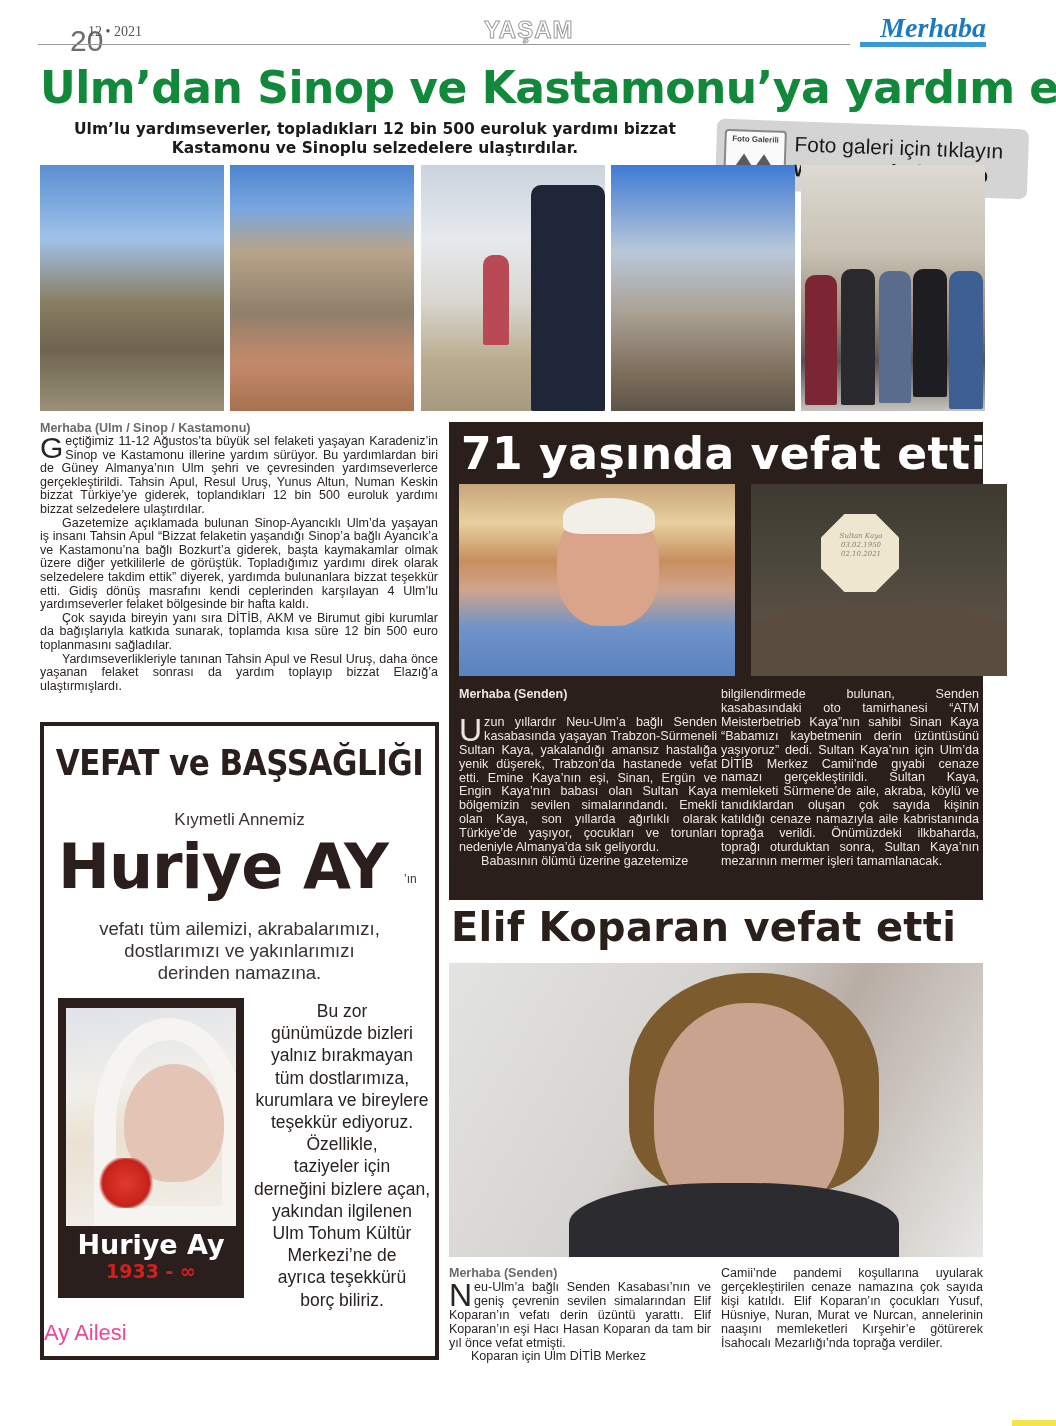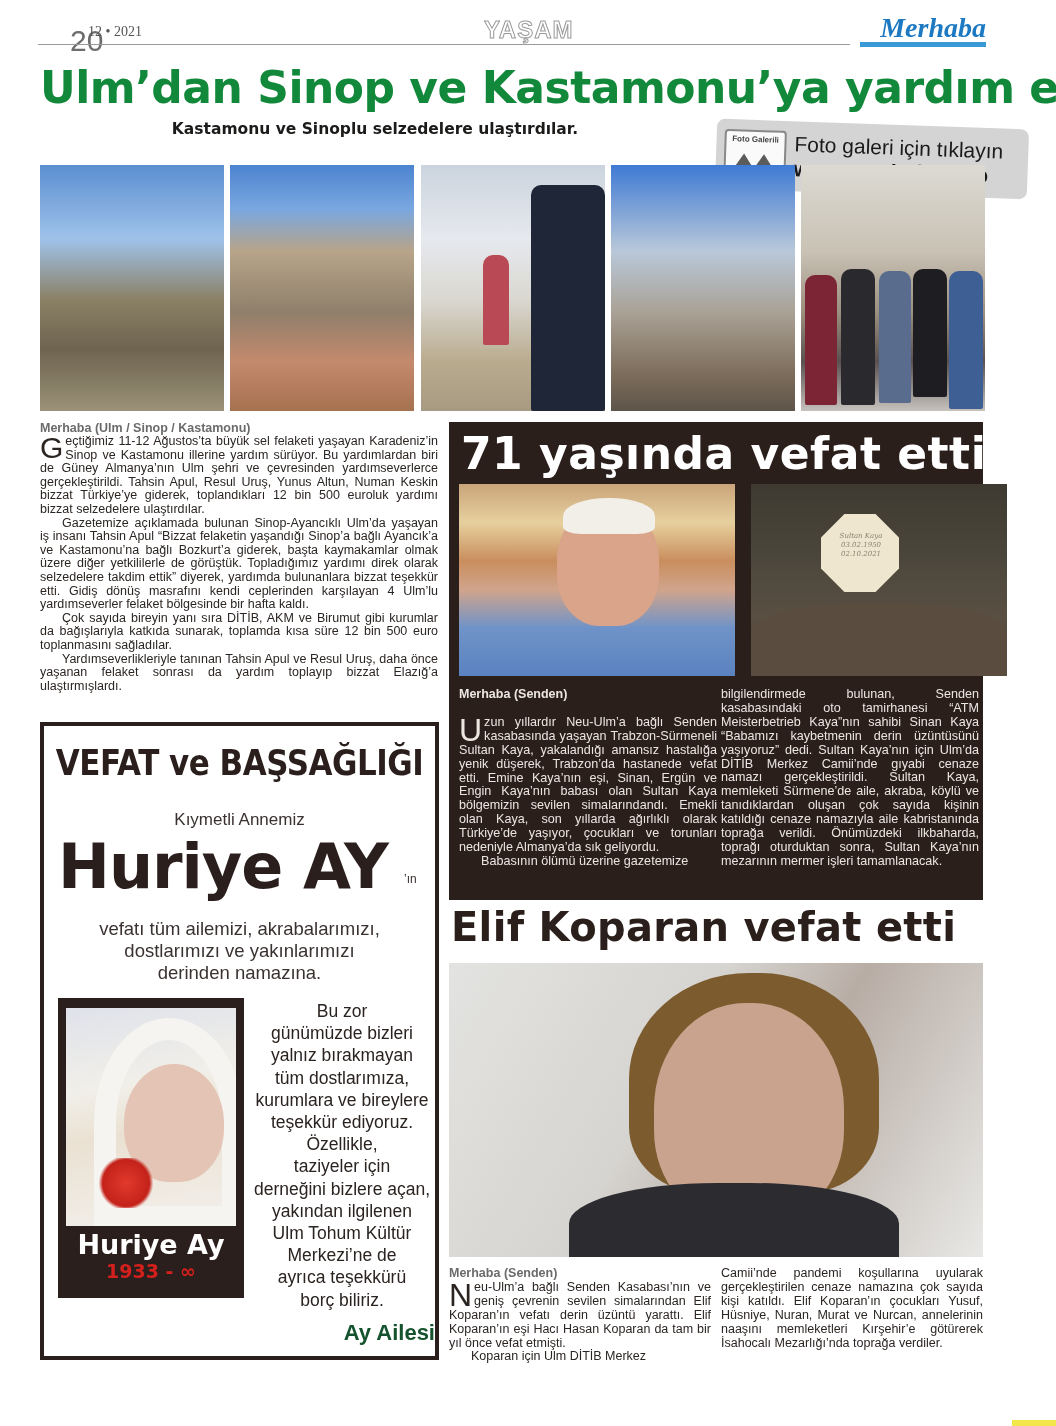--- a/index.html
+++ b/index.html
@@ -52,21 +52,21 @@
   .obit-suffix { position: absolute; left: 360px; top: 146px; font-size: 12px; color: #3a3230; }
   .obit-message { position: absolute; left: 0; top: 192px; width: 100%; text-align: center; font-size: 18.5px; line-height: 22px; color: #3a3230; }
   .obit-photo { position: absolute; left: 14px; top: 272px; width: 186px; height: 300px; background: #2a1f1c; padding: 10px 8px; }
   .obit-photo-inner { width: 100%; height: 218px; background: linear-gradient(170deg, #dfe2ea 0%, #f1efe9 35%, #eae1d2 55%, #f3f0ec 100%); position: relative; overflow: hidden; }
   .obit-face { position: absolute; left: 58px; top: 56px; width: 100px; height: 118px; background: #e4c5b5; border-radius: 50% 50% 45% 45%; }
   .obit-scarf { position: absolute; left: 28px; top: 10px; width: 150px; height: 210px; border: 22px solid #f6f4f0; border-radius: 50% 50% 0 0; }
   .obit-flower { position: absolute; left: 30px; top: 150px; width: 60px; height: 50px; background: radial-gradient(circle, #e23a2c 0%, #c4221a 60%, transparent 70%); }
   .obit-photo-name { text-align: center; font-family: "DejaVu Sans", sans-serif; font-weight: bold; font-size: 27px; color: #fff; margin-top: 4px; line-height: 30px; }
   .obit-photo-years { text-align: center; font-family: "DejaVu Sans", sans-serif; font-weight: bold; font-size: 19px; color: #d3201d; line-height: 22px; }
   .obit-thanks { position: absolute; left: 204px; top: 274px; width: 188px; text-align: center; font-size: 17.5px; line-height: 22.2px; color: #2a2320; }
-  .obit-signature { position: absolute; left: 0; top: 594px; width: 100%; text-align: right; font-weight: bold; font-size: 22px; color: #14532d; }
+  .obit-signature { position: absolute; left: 0; top: 594px; width: 100%; text-align: left; font-weight: normal; font-size: 22px; color: #ec4899; }
 
   
   .dark-box { position: absolute; left: 449px; top: 422px; width: 534px; height: 478px; background: #2b1f1b; padding-left: 42px; }
   .dark-headline { position: absolute; left: 12px; top: 6px; font-family: "DejaVu Sans", sans-serif; font-weight: bold; font-size: 44px; color: #ffffff; letter-spacing: 0.5px; white-space: nowrap; }
   .dark-photo-1 { position: absolute; left: 10px; top: 62px; width: 276px; height: 192px; background: linear-gradient(180deg, #c9a47a 0%, #e7d09e 20%, #c98e5e 40%, #d1a48b 55%, #6f93c8 75%, #5b82c0 100%); overflow: hidden; }
   .dark-face { position: absolute; left: 98px; top: 22px; width: 102px; height: 120px; background: #d9a48a; border-radius: 45% 45% 42% 42%; }
   .dark-hair { position: absolute; left: 104px; top: 14px; width: 92px; height: 36px; background: #f2efe9; border-radius: 50% 50% 20% 20%; }
   .dark-photo-2 { position: absolute; left: 302px; top: 62px; width: 256px; height: 192px; background: linear-gradient(180deg, #3e3a31 0%, #4c473c 40%, #5a4f43 70%, #3f3930 100%); overflow: hidden; }
   .grave-marker { position: absolute; left: 70px; top: 30px; width: 78px; height: 78px; background: #efe6cf; clip-path: polygon(30% 0,70% 0,100% 30%,100% 70%,70% 100%,30% 100%,0 70%,0 30%); }
   .grave-text { position: absolute; left: 78px; top: 48px; width: 64px; font-family: "DejaVu Serif", serif; font-style: italic; font-size: 7px; line-height: 9px; color: #8a7f70; text-align: center; }
@@ -101,20 +101,21 @@
   <span class="page-num">20</span>
   <span class="issue-date">12 • 2021</span>
   <span class="section-name">YAŞAM</span>
   <span class="brand-logo">Merhaba</span>
   <span class="brand-logo-sub"></span>
 </div>
 <div class="header-rule"></div>
 
 <h1 class="headline-main">Ulm’dan Sinop ve Kastamonu’ya yardım eli</h1>
 <div class="subhead">
+  <div>Ulm’lu yardımseverler, topladıkları 12 bin 500 euroluk yardımı bizzat</div>
   <div>Kastamonu ve Sinoplu selzedelere ulaştırdılar.</div>
 </div>
 
 <div class="gallery-badge">
   <div class="gallery-icon">
     <span class="gallery-icon-label">Foto Galerili</span>
     <span class="mountain" style="left:6px;"></span>
     <span class="mountain" style="left:26px;"></span>
   </div>
   <div class="gallery-text">

